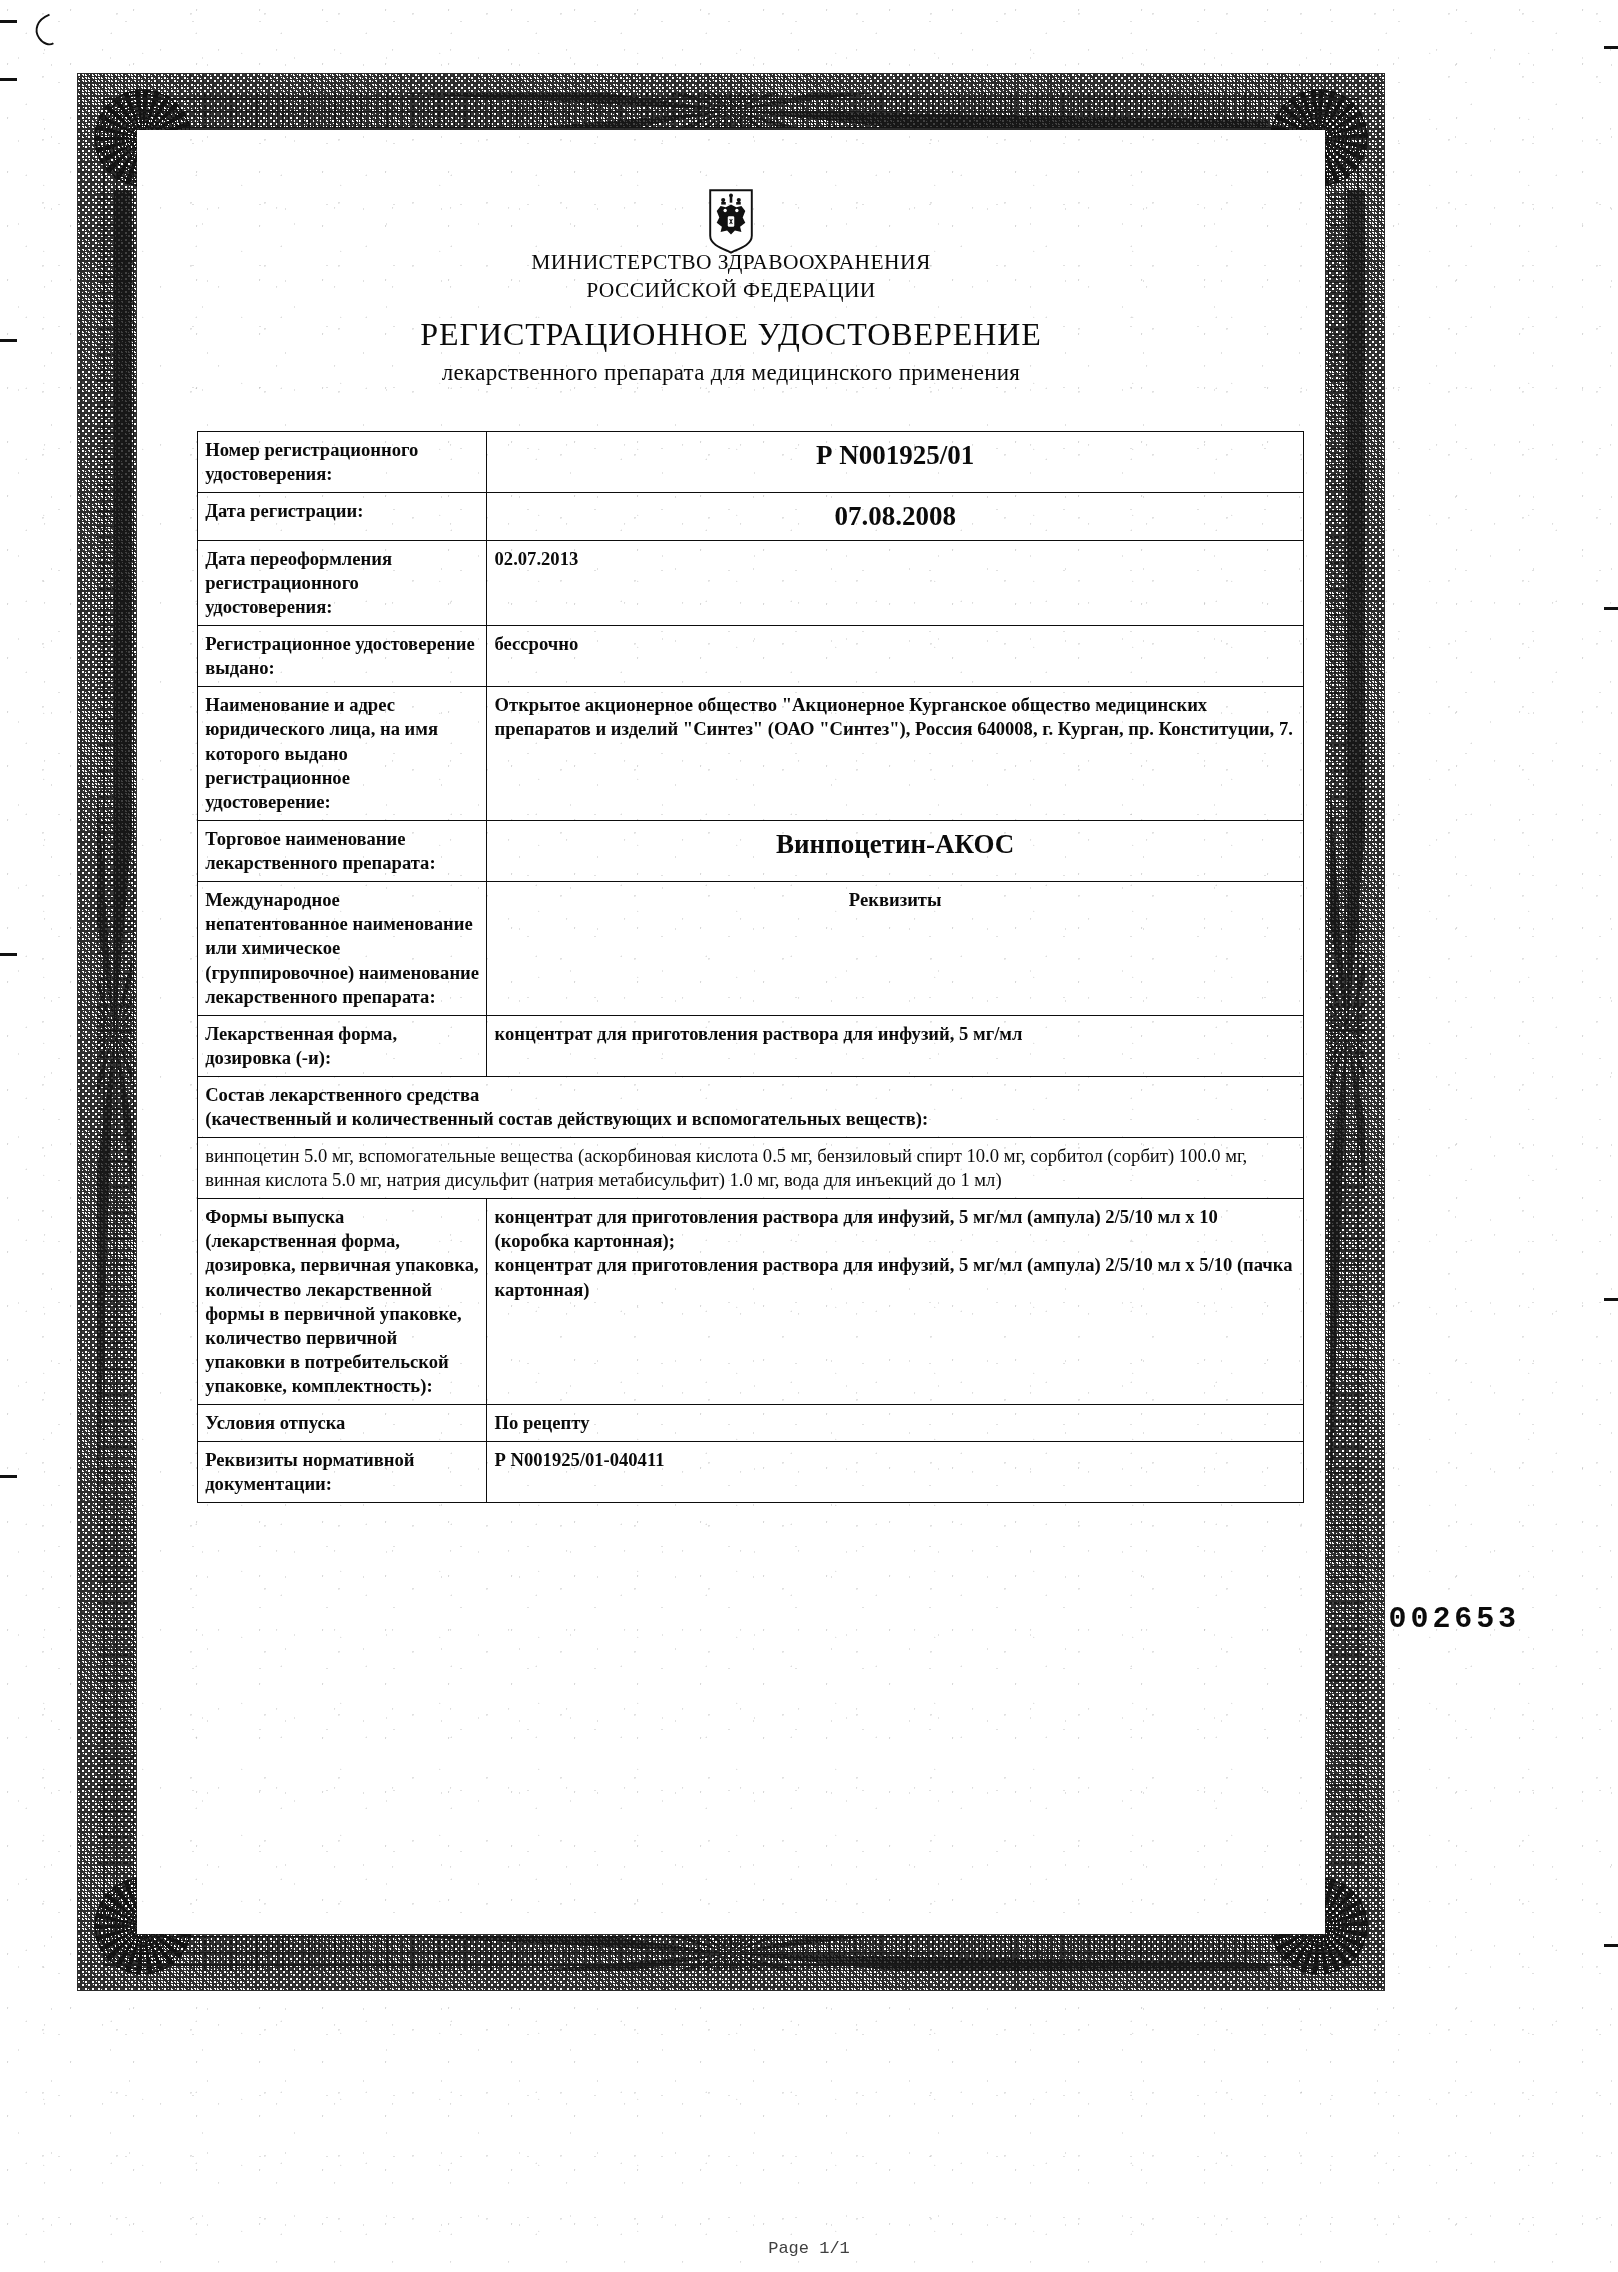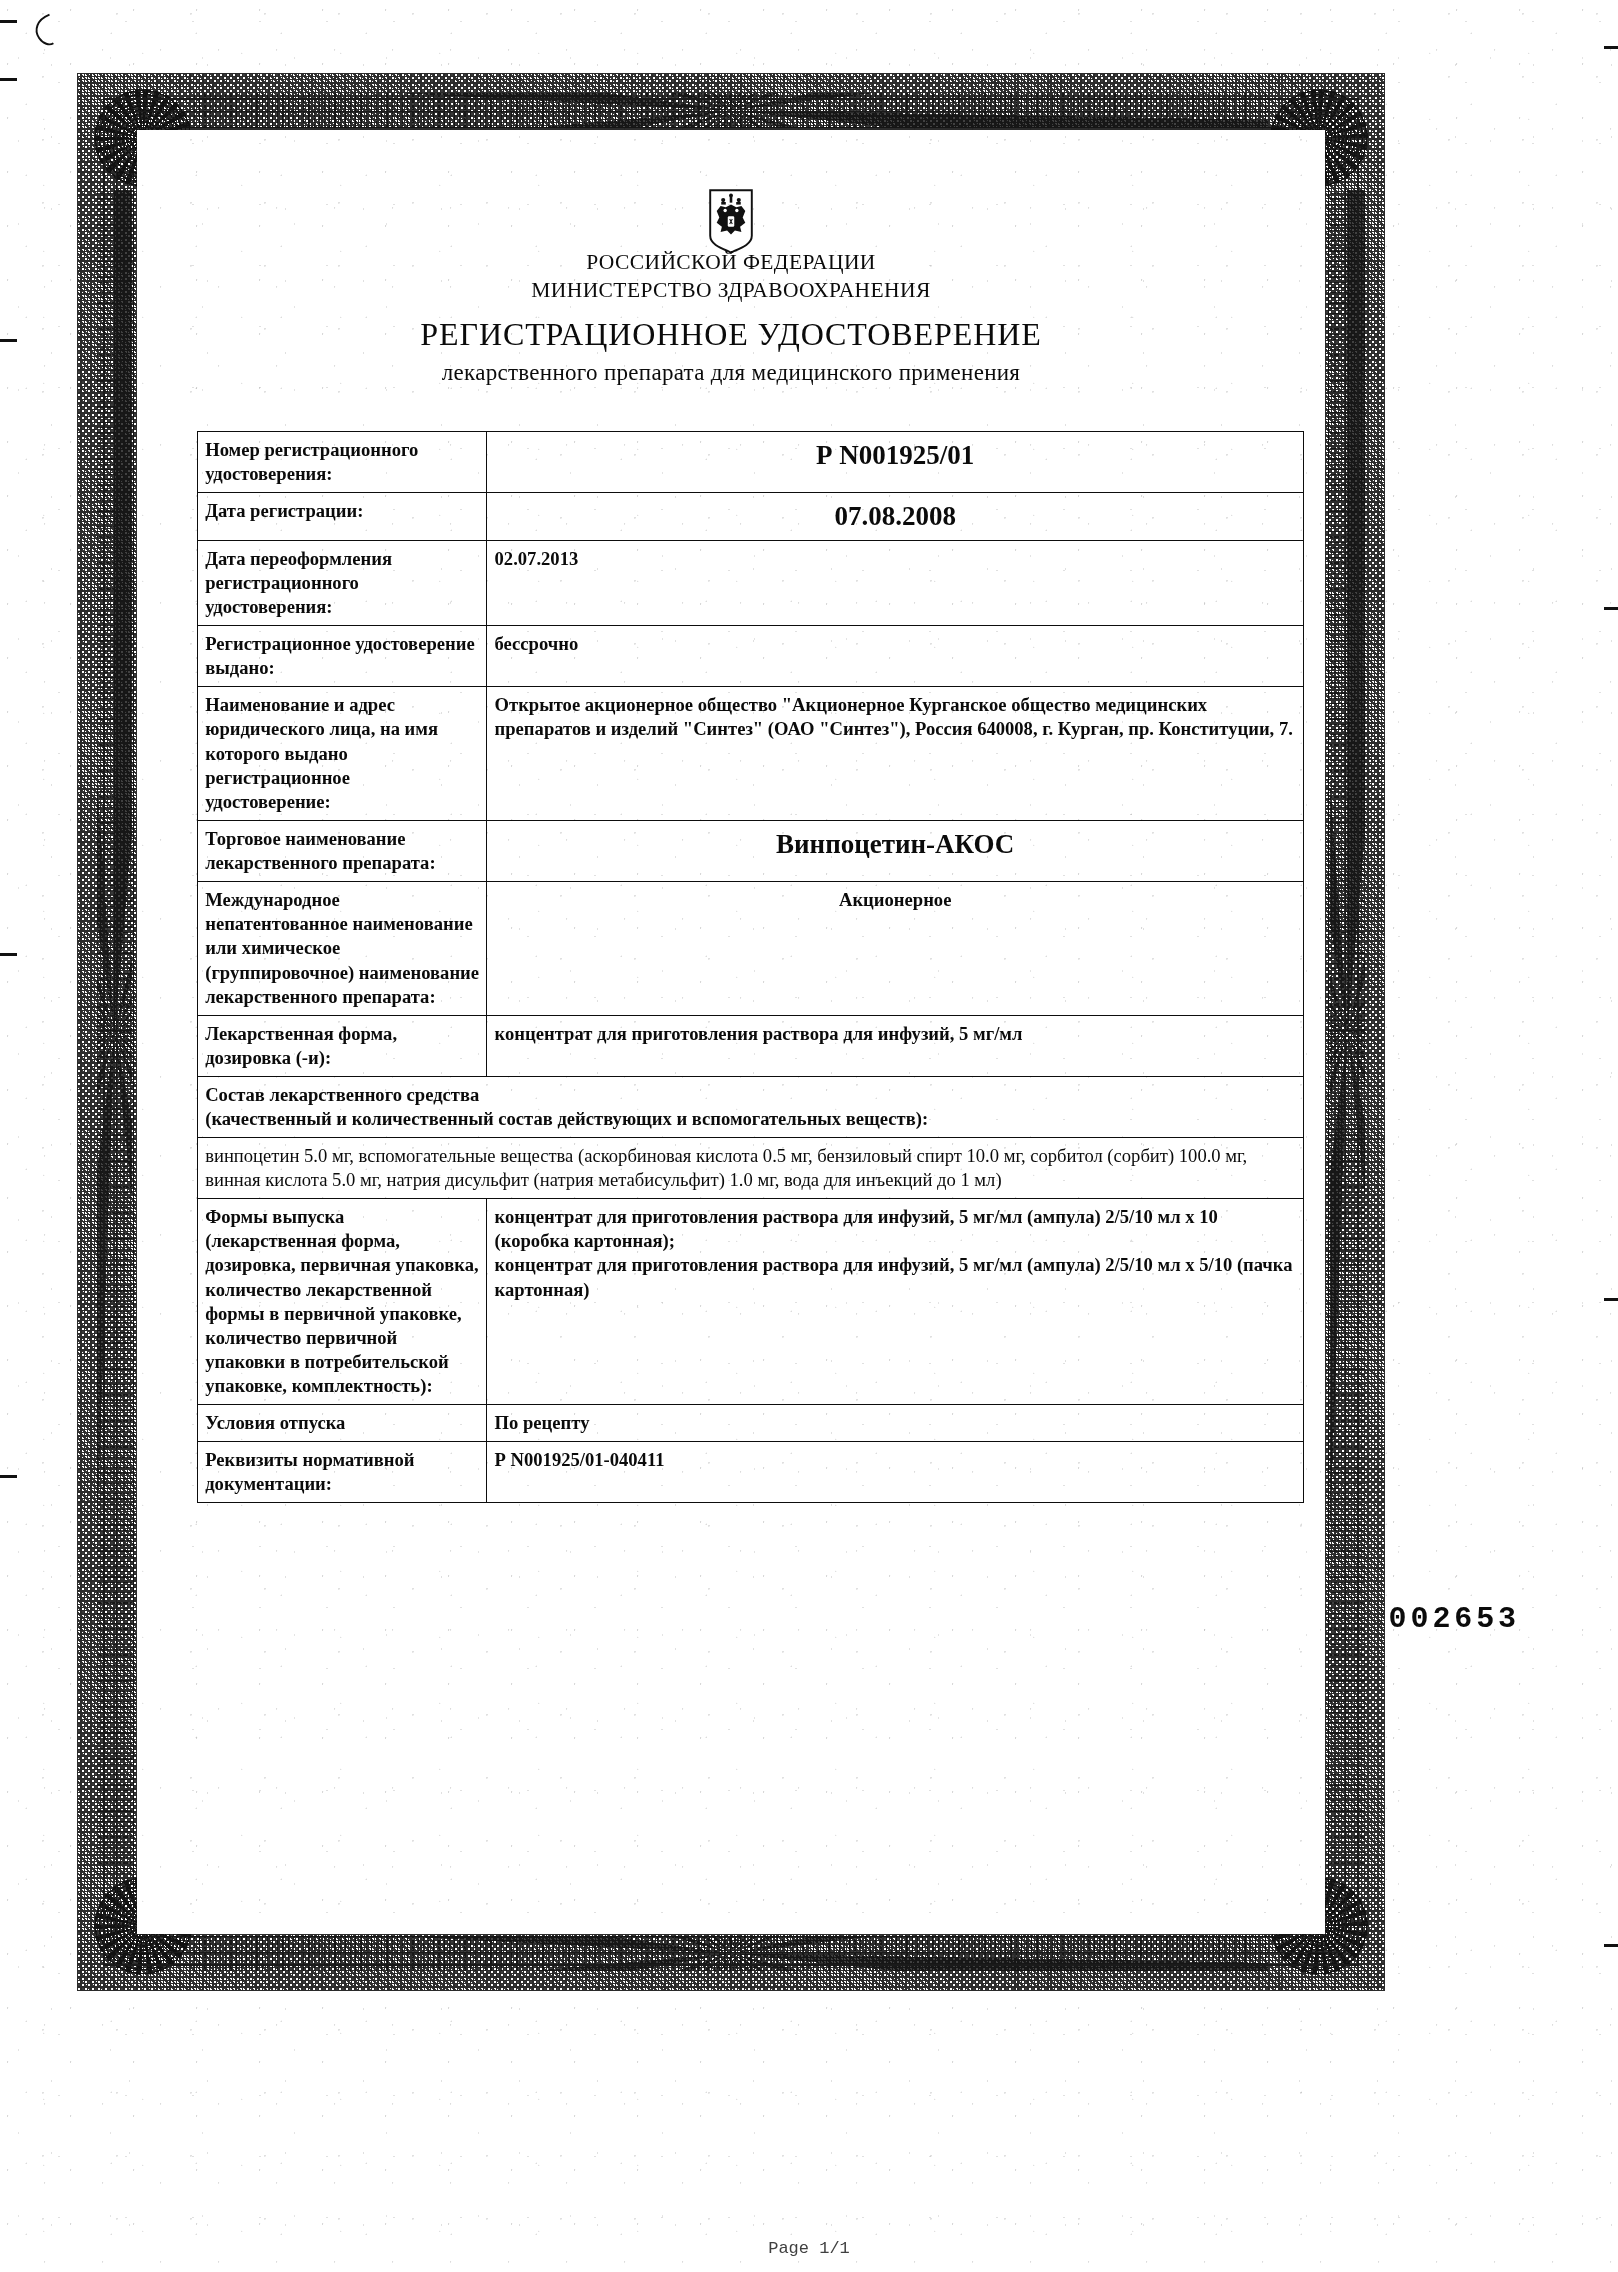--- a/index.html
+++ b/index.html
@@ -147,22 +147,22 @@
         <path d="M38 24 L30 28 L22 26 L16 34 L20 44 L16 52 L24 58 L22 66 L32 64 L38 70
                  L44 64 L54 66 L52 58 L60 52 L56 44 L60 34 L54 26 L46 28 Z"></path>
         <circle cx="29" cy="33" r="2.6" fill="#fff"></circle>
         <circle cx="47" cy="33" r="2.6" fill="#fff"></circle>
         <rect x="33" y="42" width="10" height="16" rx="2" fill="#fff"></rect>
         <path d="M36 46 L40 54 M40 46 L36 54" stroke="#111" stroke-width="1.6"></path>
       </g>
     </svg>
 
     <div class="ministry">
+      <div>МИНИСТЕРСТВО ЗДРАВООХРАНЕНИЯ</div>
       <div>РОССИЙСКОЙ ФЕДЕРАЦИИ</div>
-      <div>МИНИСТЕРСТВО ЗДРАВООХРАНЕНИЯ</div>
     </div>
 
     <div class="cert-title">РЕГИСТРАЦИОННОЕ УДОСТОВЕРЕНИЕ</div>
     <div class="cert-sub">лекарственного препарата для медицинского применения</div>
 
     <table class="reg">
       <tbody>
         <tr>
           <td class="lbl">Номер регистрационного удостоверения:</td>
           <td class="val bold-c">Р N001925/01</td>
@@ -182,21 +182,21 @@
         <tr>
           <td class="lbl">Наименование и адрес юридического лица, на имя которого выдано регистрационное удостоверение:</td>
           <td class="val">Открытое акционерное общество "Акционерное Курганское общество медицинских препаратов и изделий "Синтез" (ОАО "Синтез"), Россия 640008, г. Курган, пр. Конституции, 7.</td>
         </tr>
         <tr>
           <td class="lbl">Торговое наименование лекарственного препарата:</td>
           <td class="val bold-c">Винпоцетин-АКОС</td>
         </tr>
         <tr>
           <td class="lbl">Международное непатентованное наименование или химическое (группировочное) наименование лекарственного препарата:</td>
-          <td class="val center">Акционерное</td>
+          <td class="val center">Реквизиты</td>
         </tr>
         <tr>
           <td class="lbl">Лекарственная форма, дозировка (-и):</td>
           <td class="val">концентрат для приготовления раствора для инфузий, 5 мг/мл</td>
         </tr>
 
         <tr>
           <td class="full" colspan="2">
             <div>Состав лекарственного средства</div>
             <div>(качественный и количественный состав действующих и вспомогательных веществ):</div>

